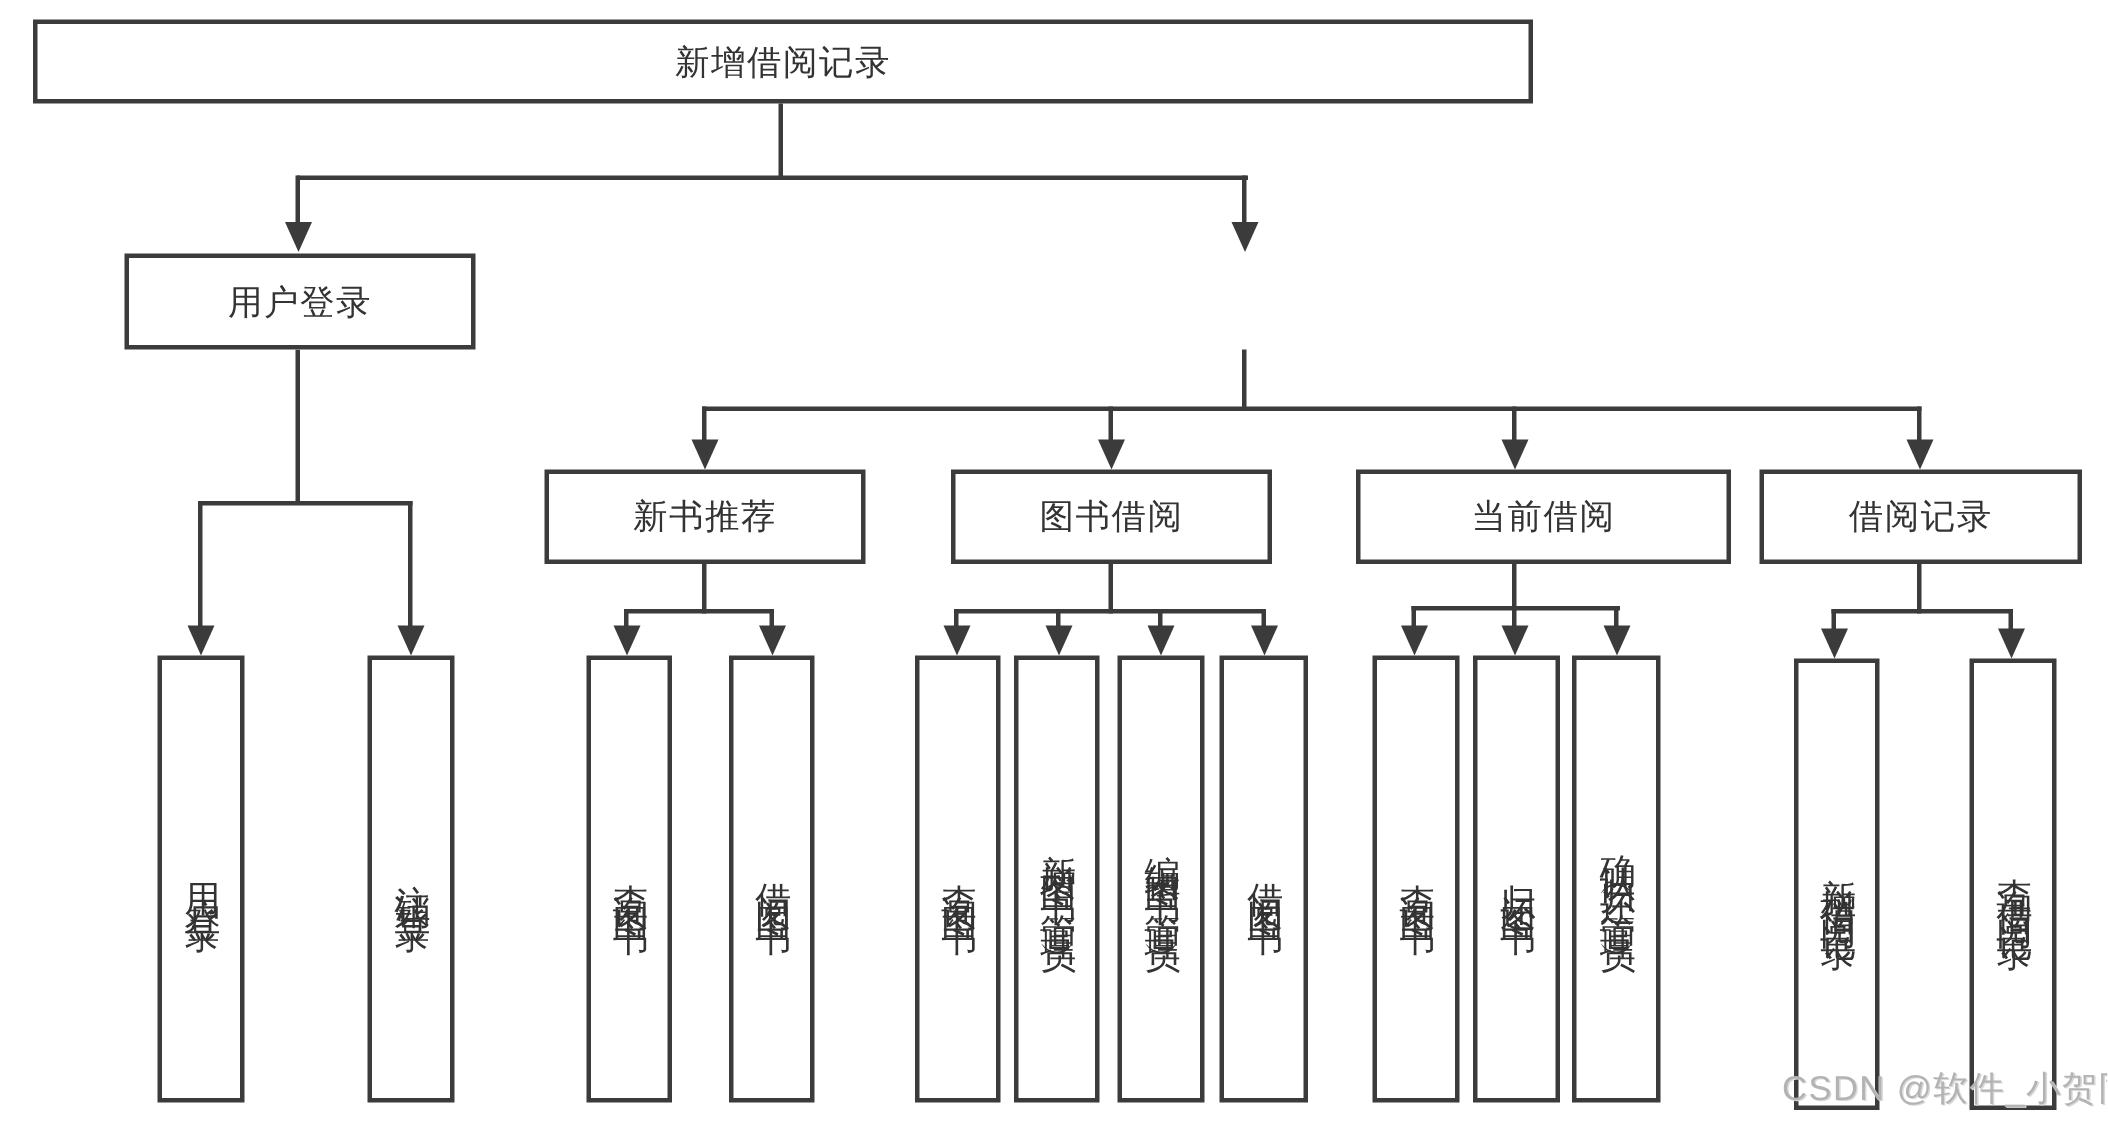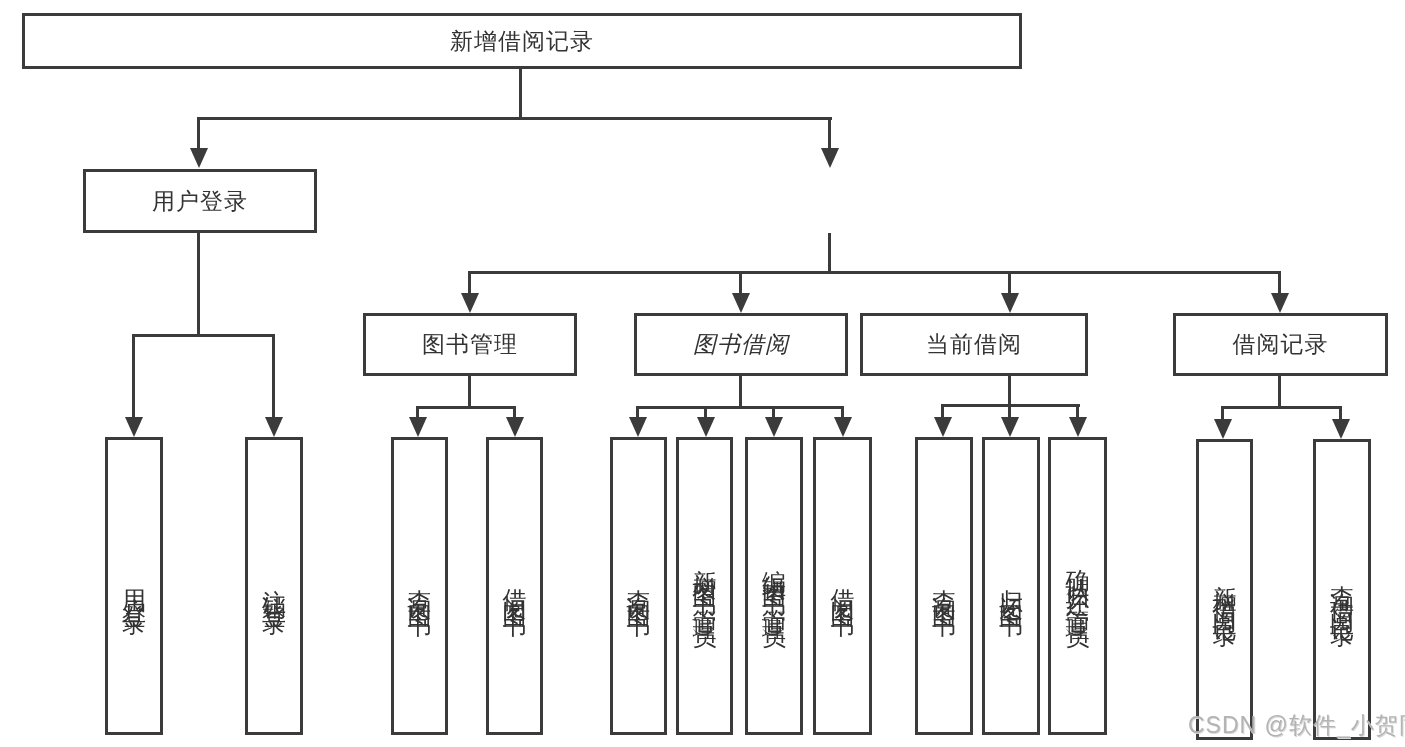--- a/index.html
+++ b/index.html
@@ -39,22 +39,22 @@
     position:absolute;width:0;height:0;
     border-left:9px solid transparent;
     border-right:9px solid transparent;
     border-top:20px solid #3b3b3b;
   }
   
   #root {left:22px;  top:13px;  width:1000px;height:56px;}
   #l2a  {left:83px;  top:169px; width:234px; height:64px;}
   #l2b  {left:713px; top:169px; width:234px; height:64px;}
   #l3a  {left:363px; top:313px; width:214px; height:63px;}
-  #l3b  {left:634px; top:313px; width:214px; height:63px;font-style:italic;}
-  #l3c  {left:860px; top:313px; width:228px; height:63px;}
+  #l3b  {left:634px; top:313px; width:214px; height:63px;}
+  #l3c  {left:904px; top:313px; width:250px; height:63px;}
   #l3d  {left:1173px;top:313px; width:215px; height:63px;}
   #lf1  {left:105px; top:437px; width:58px;  height:298px;}
   #lf2  {left:245px; top:437px; width:58px;  height:298px;}
   #lf3  {left:391px; top:437px; width:57px;  height:298px;}
   #lf4  {left:486px; top:437px; width:57px;  height:298px;}
   #lf5  {left:610px; top:437px; width:57px;  height:298px;}
   #lf6  {left:676px; top:437px; width:57px;  height:298px;}
   #lf7  {left:745px; top:437px; width:58px;  height:298px;}
   #lf8  {left:813px; top:437px; width:59px;  height:298px;}
   #lf9  {left:915px; top:437px; width:58px;  height:298px;}
@@ -141,21 +141,21 @@
 
   <div class="box" id="root">
     <span class="lbl">新增借阅记录</span>
   </div>
 
   <div class="box" id="l2a">
     <span class="lbl">用户登录</span>
   </div>
 
   <div class="box" id="l3a">
-    <span class="lbl">图书管理</span>
+    <span class="lbl">新书推荐</span>
   </div>
   <div class="box" id="l3b">
     <span class="lbl">图书借阅</span>
   </div>
   <div class="box" id="l3c">
     <span class="lbl">当前借阅</span>
   </div>
   <div class="box" id="l3d">
     <span class="lbl">借阅记录</span>
   </div>

